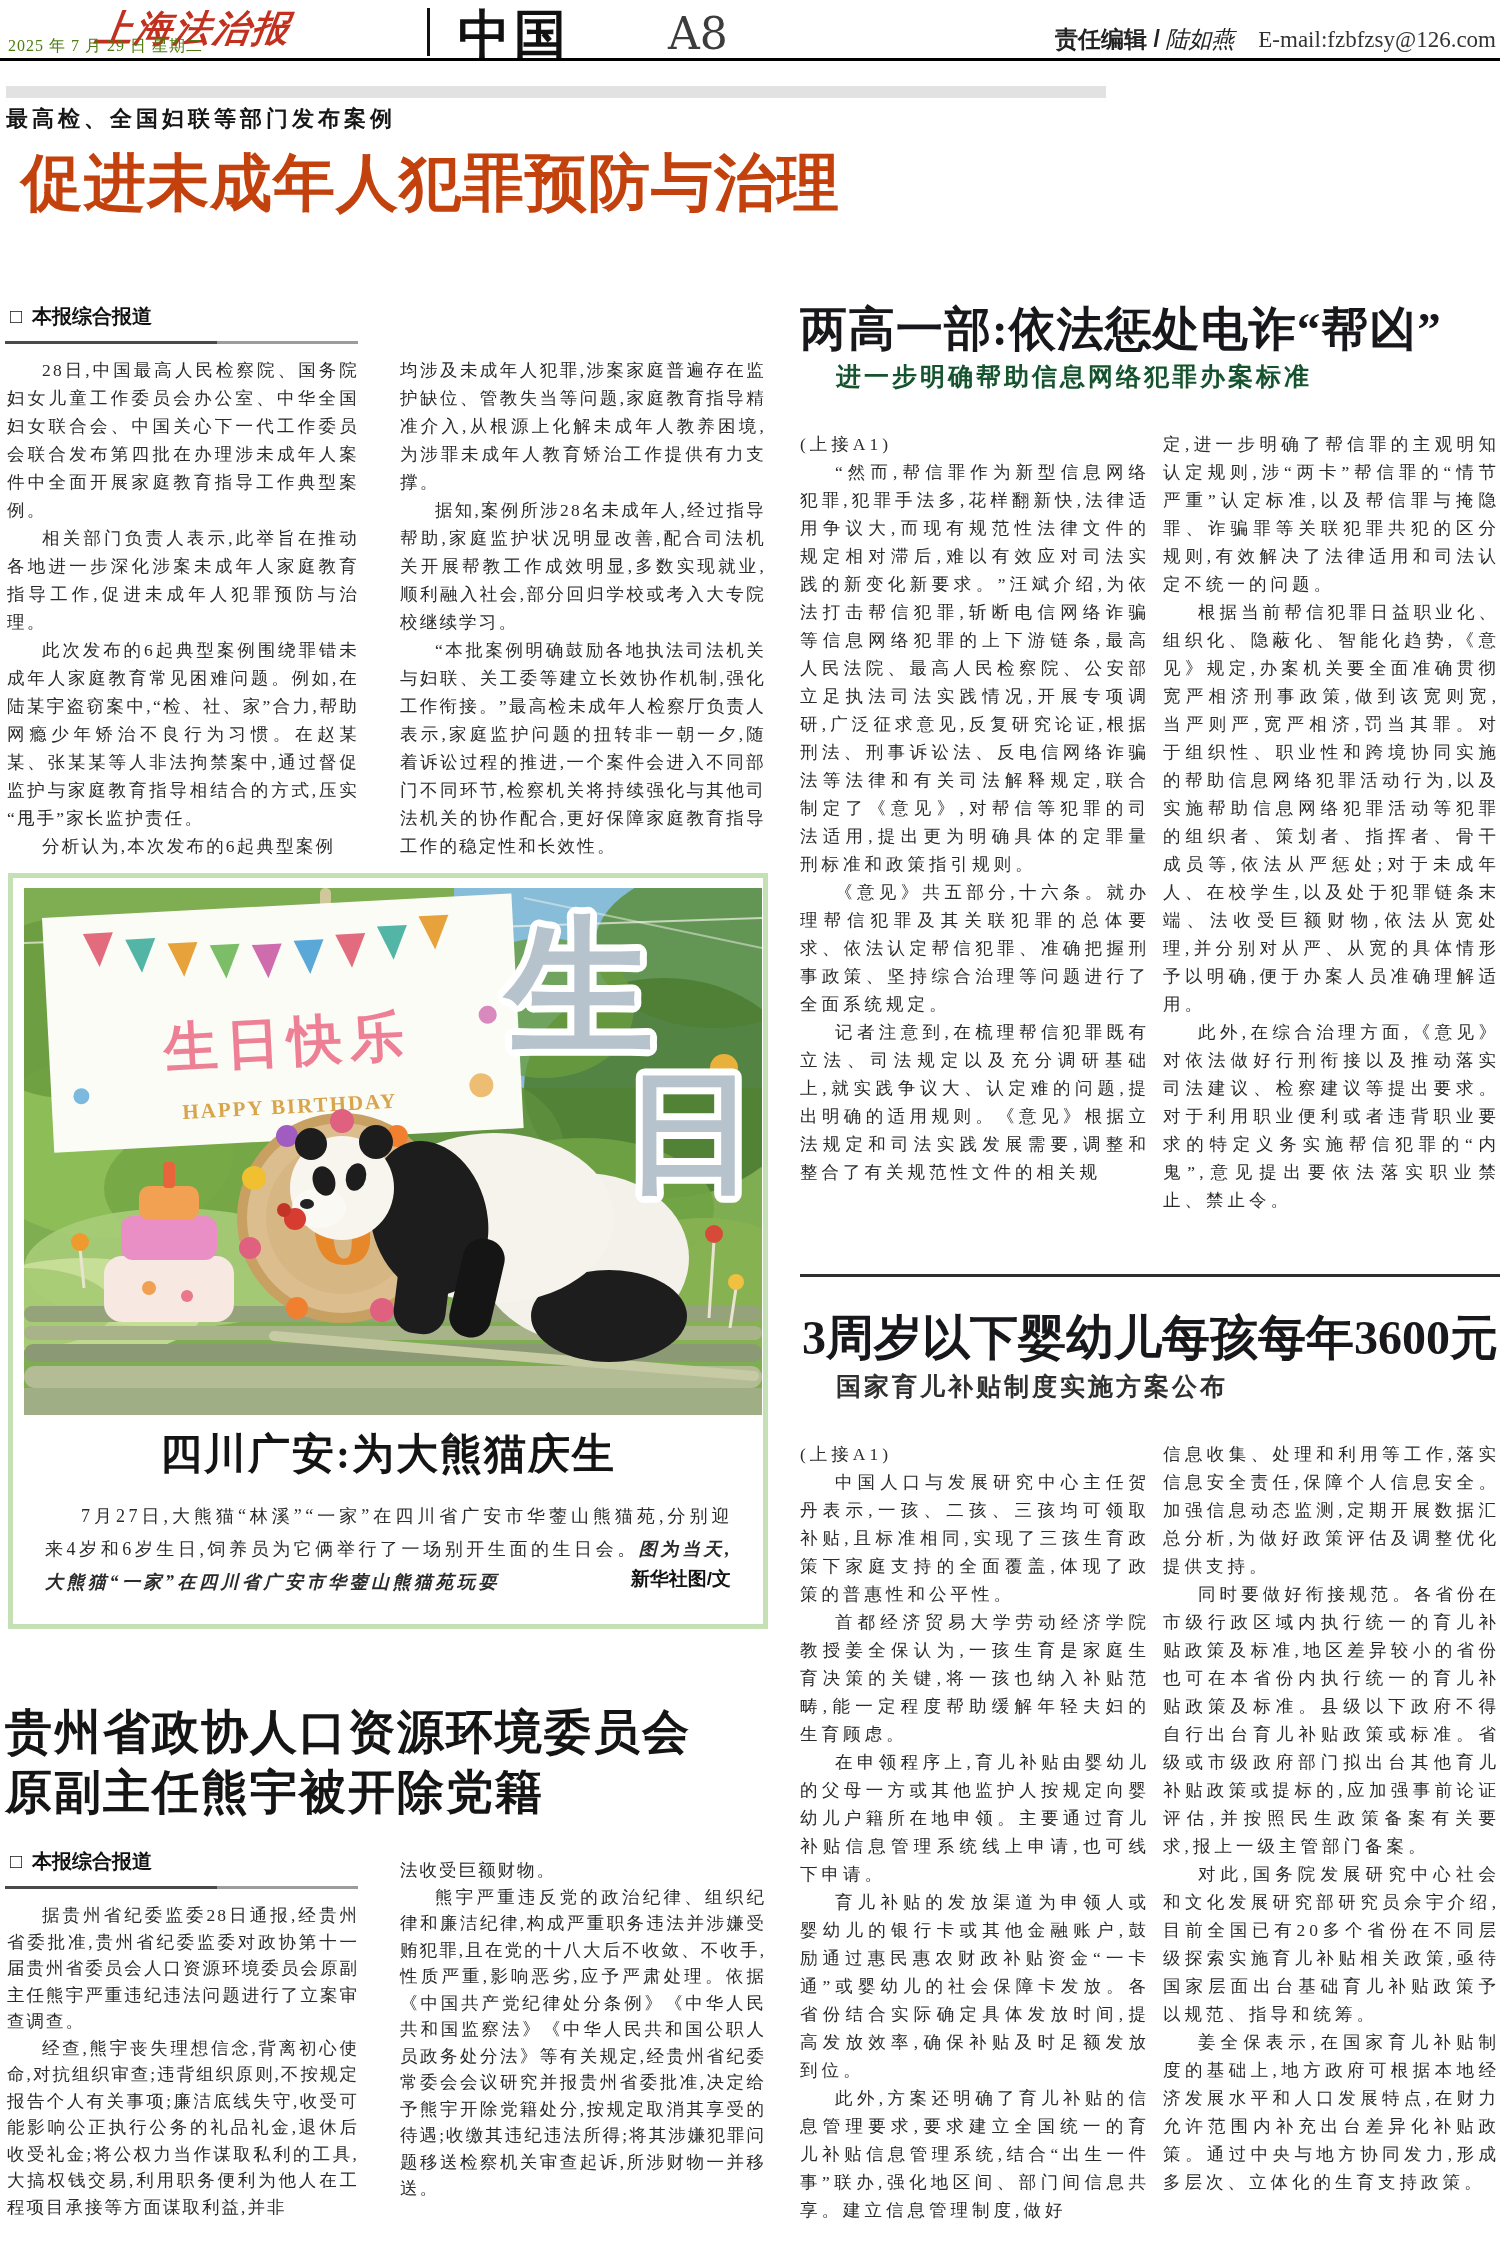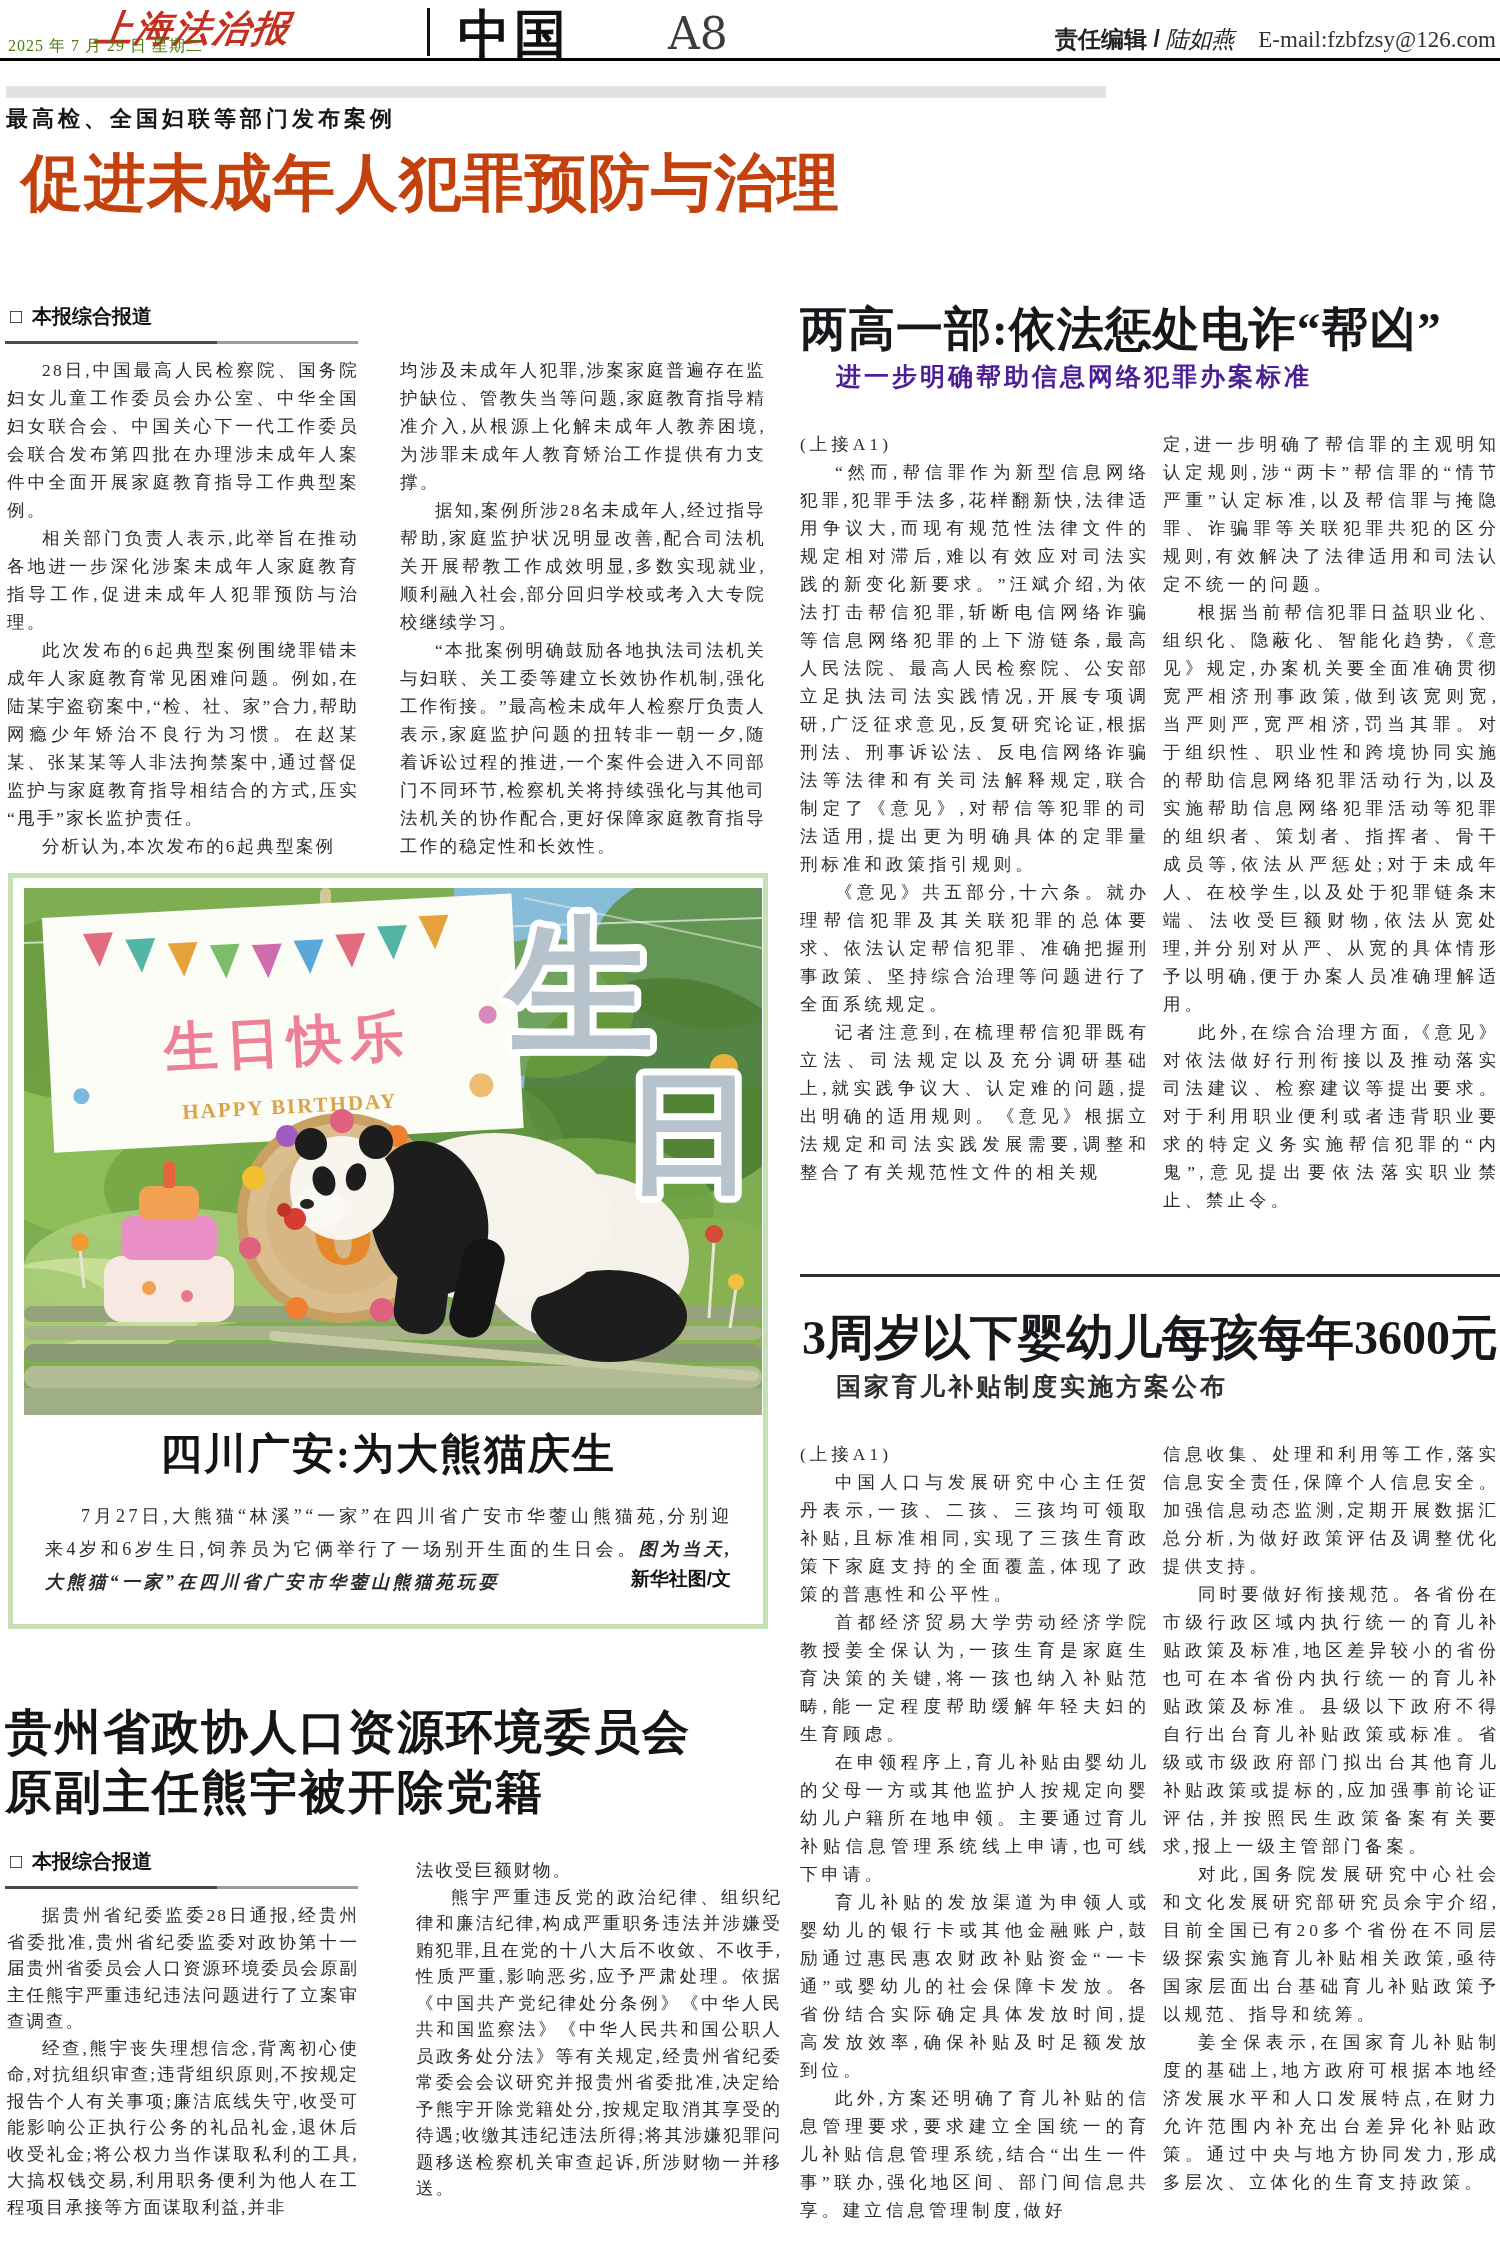--- a/index.html
+++ b/index.html
@@ -29,21 +29,21 @@
   .byline-rule{height:3px;background:linear-gradient(to right,#4a4a4a 60%,#9c9c9c 60%);}
   .col{position:absolute;text-align:justify;color:#2b2b2b;}
   .col p{margin:0;text-indent:2em;}
   .col p.cont{text-indent:0;}
   .lead-col{font-size:17.5px;line-height:28px;letter-spacing:2.2px;}
   .r-col{font-size:17.5px;line-height:28px;letter-spacing:4px;}
   .gz-col{font-size:17.5px;line-height:26.5px;letter-spacing:2px;}
   
   .dz-headline{left:800px;top:298px;width:700px;text-align:left;font-size:47px;font-weight:900;
                color:#17171c;letter-spacing:1px;white-space:nowrap;}
-  .dz-subhead{left:836px;top:360px;font-size:25px;color:#4c1d95;letter-spacing:3px;font-weight:600;
+  .dz-subhead{left:836px;top:360px;font-size:25px;color:#14532d;letter-spacing:3px;font-weight:600;
               font-family:"Liberation Sans",sans-serif;}
   .mid-rule{left:800px;top:1274px;width:700px;height:3px;background:#2e2e2e;}
   
   .sub-headline{left:800px;top:1306px;width:700px;text-align:center;font-size:48px;font-weight:900;
                 color:#17171c;white-space:nowrap;}
   .sub-subhead{left:836px;top:1370px;font-size:25px;color:#303030;letter-spacing:3px;font-weight:600;
                font-family:"Liberation Sans",sans-serif;}
   
   .photo-frame{left:8px;top:873px;width:760px;height:756px;box-sizing:border-box;
                border:5px solid #c4e0b4;background:#fff;}
@@ -259,18 +259,18 @@
     <div>原副主任熊宇被开除党籍</div>
   </div>
   <div class="abs byline" style="left:10px;top:1848px;">
     <span class="sq">□</span><span>本报综合报道</span>
   </div>
   <div class="abs byline-rule" style="left:5px;top:1886px;width:353px;"></div>
   <div class="col gz-col" style="left:7px;top:1902px;width:352px;">
       <p>据贵州省纪委监委28日通报,经贵州省委批准,贵州省纪委监委对政协第十一届贵州省委员会人口资源环境委员会原副主任熊宇严重违纪违法问题进行了立案审查调查。</p>
       <p>经查,熊宇丧失理想信念,背离初心使命,对抗组织审查;违背组织原则,不按规定报告个人有关事项;廉洁底线失守,收受可能影响公正执行公务的礼品礼金,退休后收受礼金;将公权力当作谋取私利的工具,大搞权钱交易,利用职务便利为他人在工程项目承接等方面谋取利益,并非</p>
     </div>
-  <div class="col gz-col" style="left:400px;top:1857px;width:366px;margin-left:16px;">
+  <div class="col gz-col" style="left:400px;top:1857px;width:366px;">
       <p class="cont">法收受巨额财物。</p>
       <p>熊宇严重违反党的政治纪律、组织纪律和廉洁纪律,构成严重职务违法并涉嫌受贿犯罪,且在党的十八大后不收敛、不收手,性质严重,影响恶劣,应予严肃处理。依据《中国共产党纪律处分条例》《中华人民共和国监察法》《中华人民共和国公职人员政务处分法》等有关规定,经贵州省纪委常委会会议研究并报贵州省委批准,决定给予熊宇开除党籍处分,按规定取消其享受的待遇;收缴其违纪违法所得;将其涉嫌犯罪问题移送检察机关审查起诉,所涉财物一并移送。</p>
     </div>
 
 </div>
 
 </body></html>

